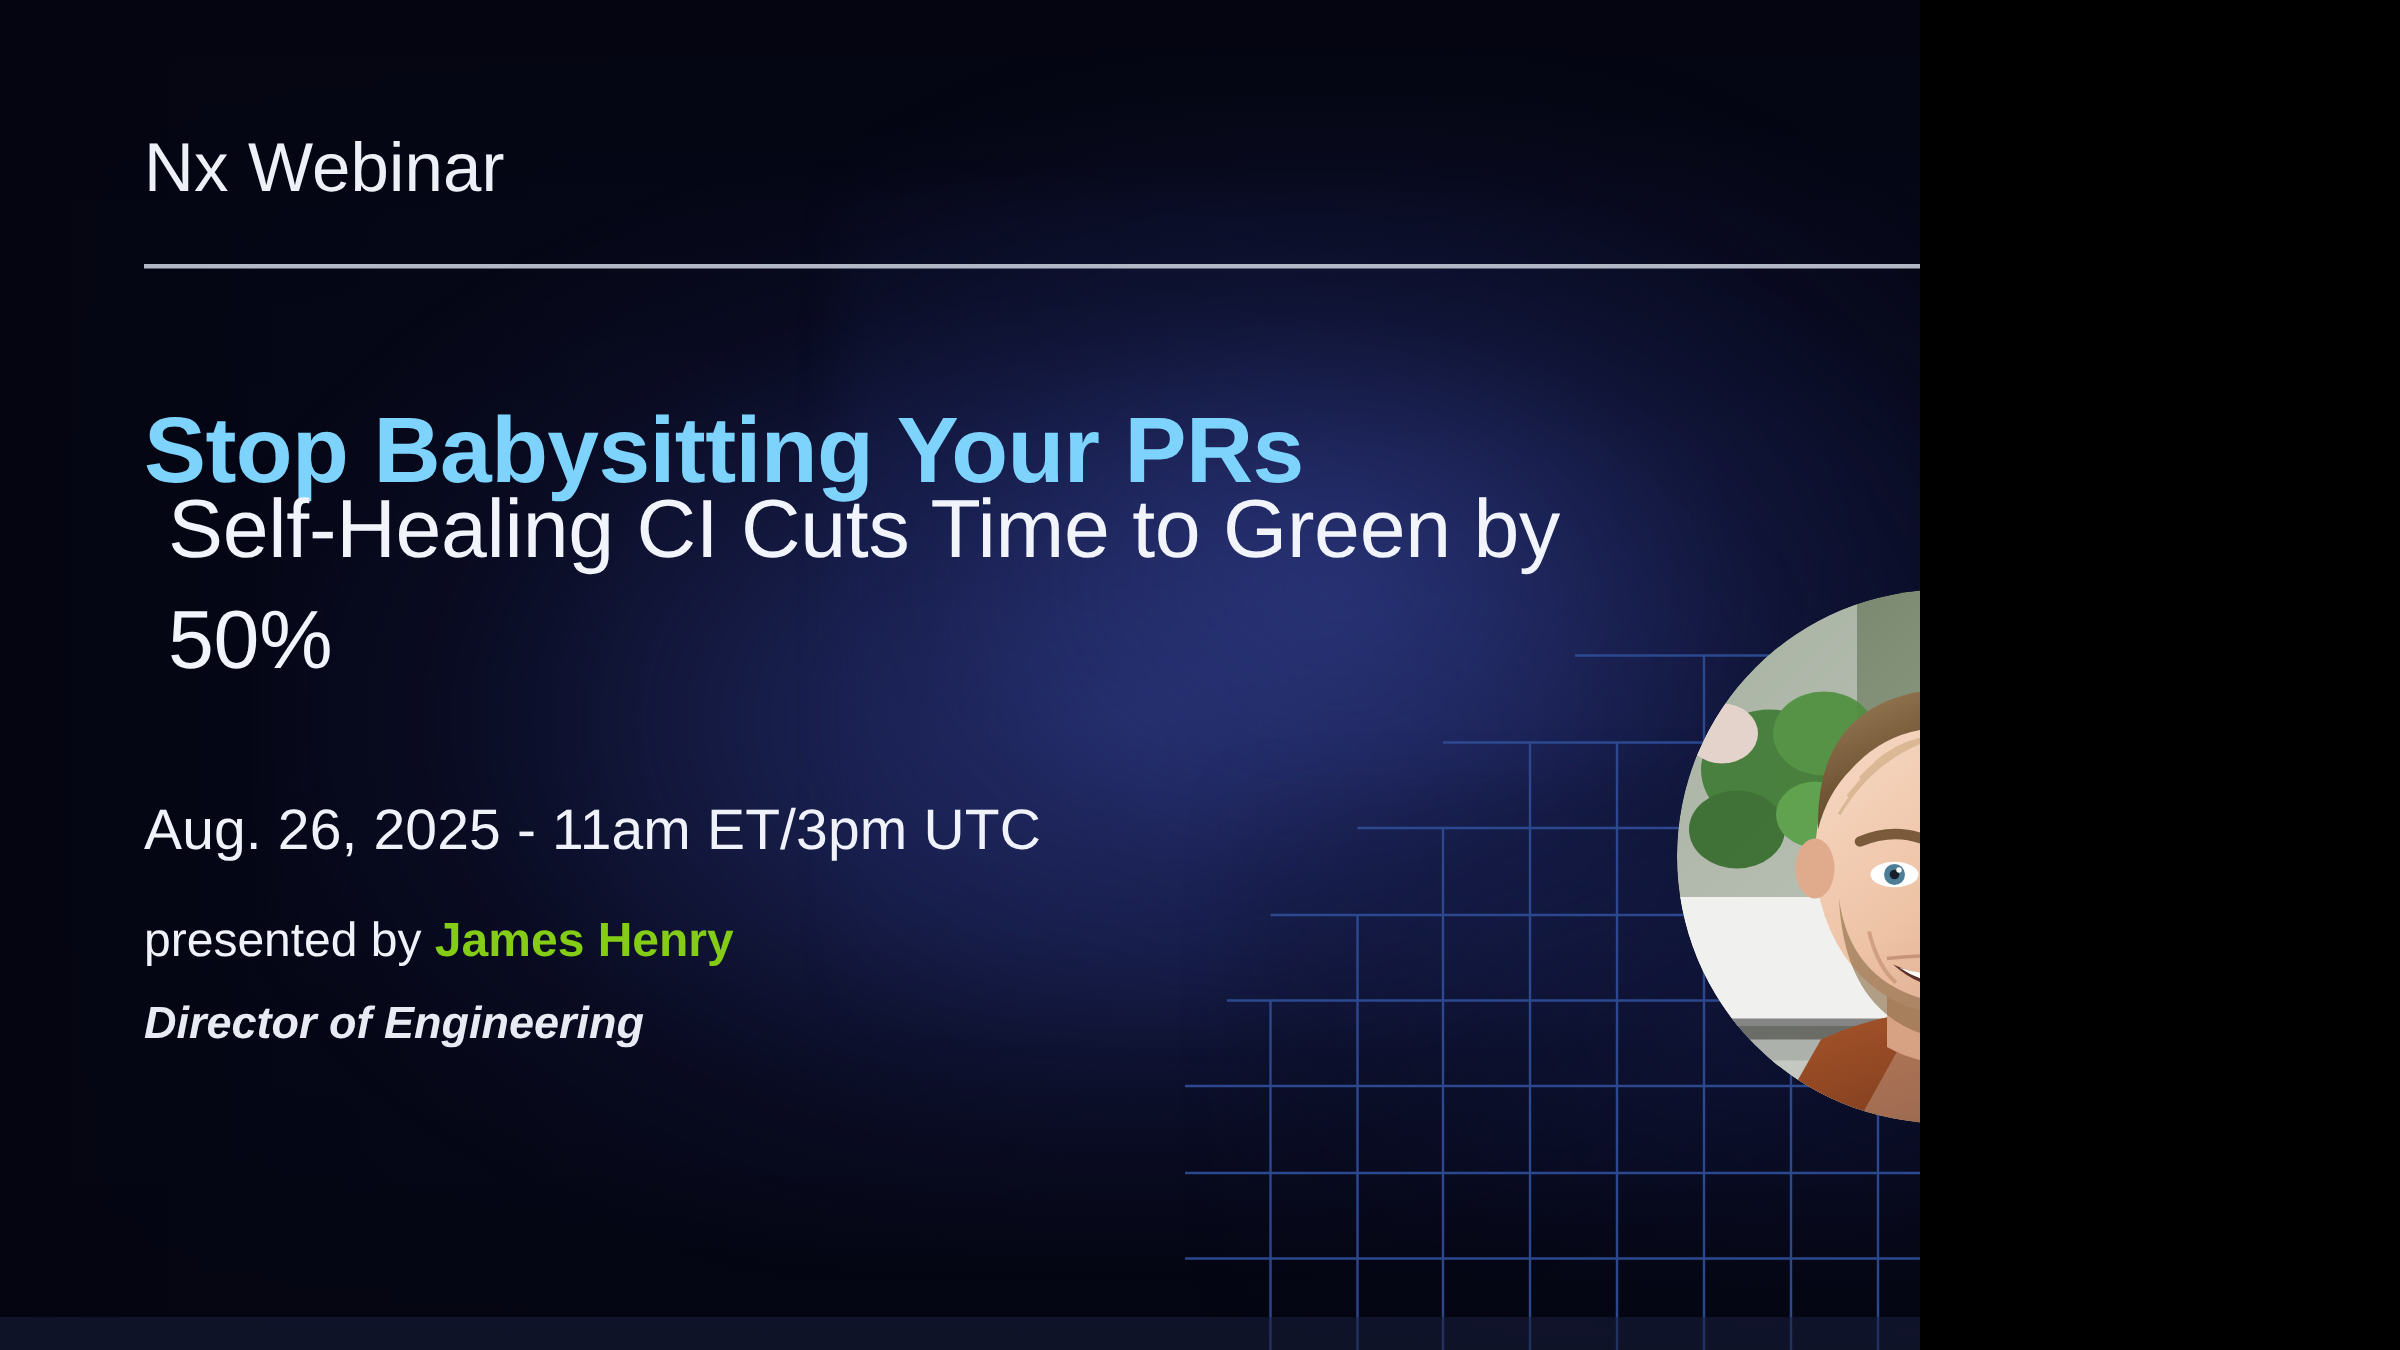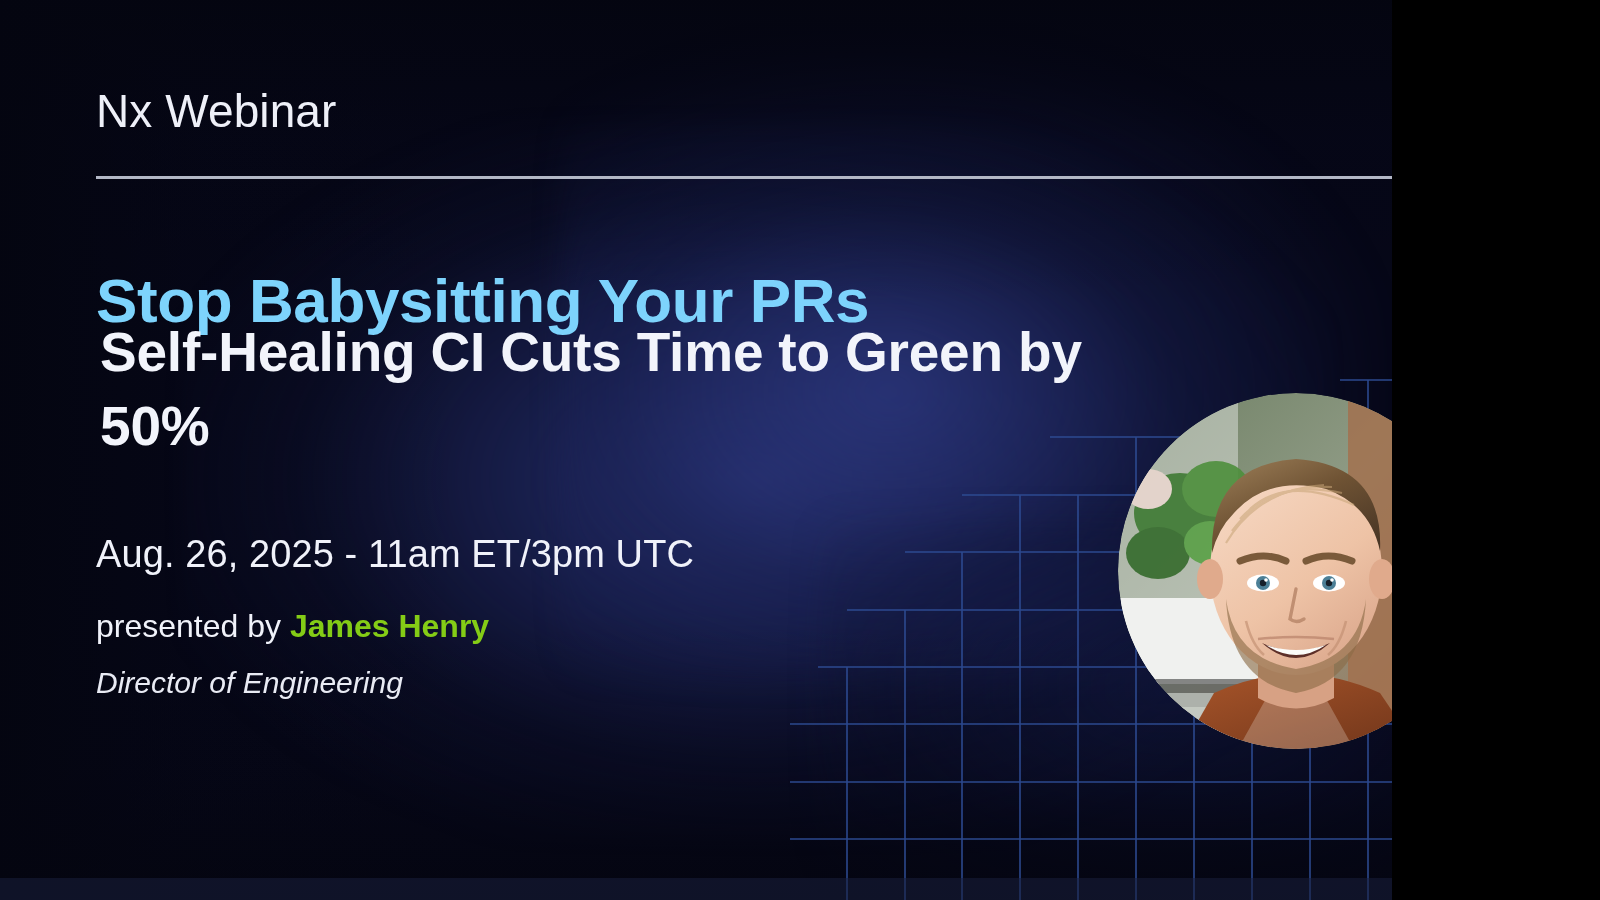--- a/index.html
+++ b/index.html
@@ -9,21 +9,21 @@
   }
   body {
     width: 1600px;
     height: 900px;
     overflow: hidden;
     font-family: "Liberation Sans", sans-serif;
   }
 
   #promo-card {
     position: relative;
-    width: 1392px;
+    width: 1280px;
     height: 900px;
     overflow: hidden;
     background: #05061a;
   }
 
   
   .bg-base {
     position: absolute;
     inset: 0;
     background: #060718;
@@ -137,25 +137,25 @@
     font-size: 62px;
     font-weight: 700;
     color: #7dd3fc;
     letter-spacing: -0.4px;
     line-height: 1;
     white-space: nowrap;
   }
 
   .subtitle {
     position: absolute;
-    left: 4px;
+    left: 16px;
     top: 316px;
     width: 1010px;
     font-size: 55px;
-    font-weight: 700;
+    font-weight: 400;
     color: #f2f4fb;
     line-height: 1.34;
     letter-spacing: -0.2px;
   }
 
   .datetime {
     position: absolute;
     left: 0;
     top: 535px;
     font-size: 38px;
@@ -179,21 +179,21 @@
   .presenter .name {
     font-weight: 700;
     color: #84cc16;
   }
 
   .role {
     position: absolute;
     left: 0;
     top: 668px;
     font-size: 30px;
-    font-weight: 400;
+    font-weight: 700;
     font-style: italic;
     color: #e9ebf4;
     line-height: 1;
     white-space: nowrap;
   }
 </style>
 </head>
 <body>
 
 <div id="promo-card">

